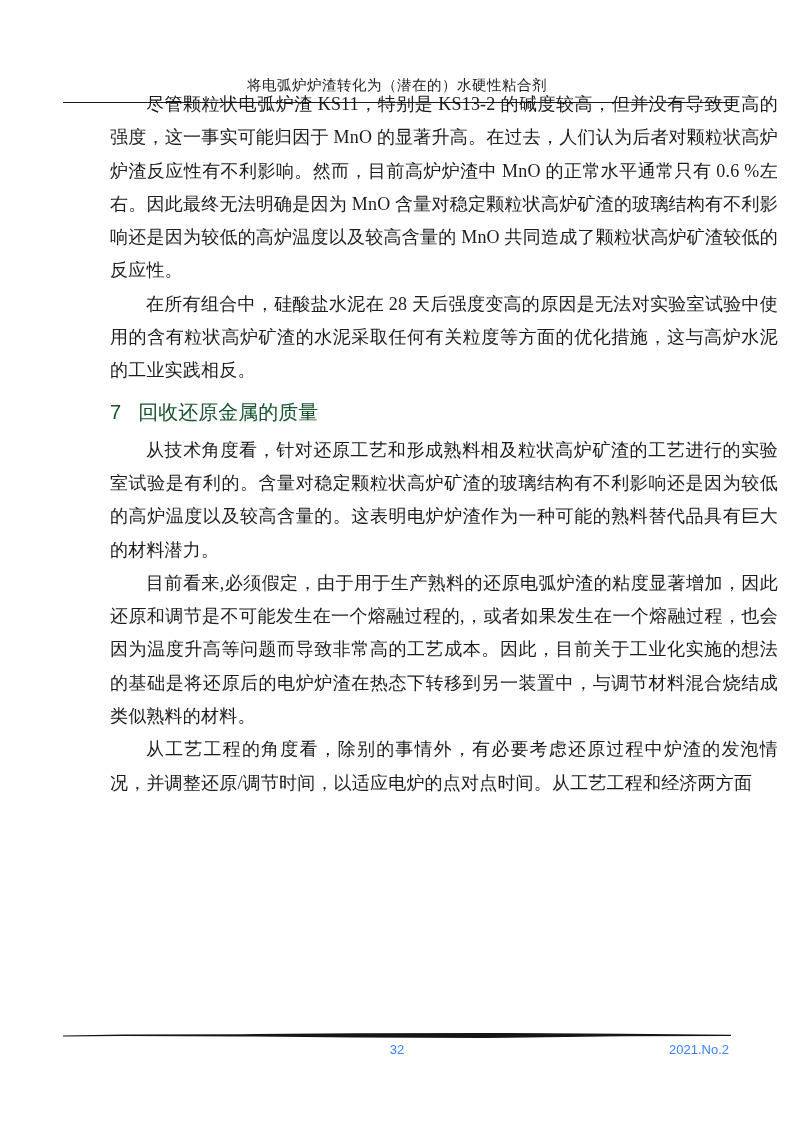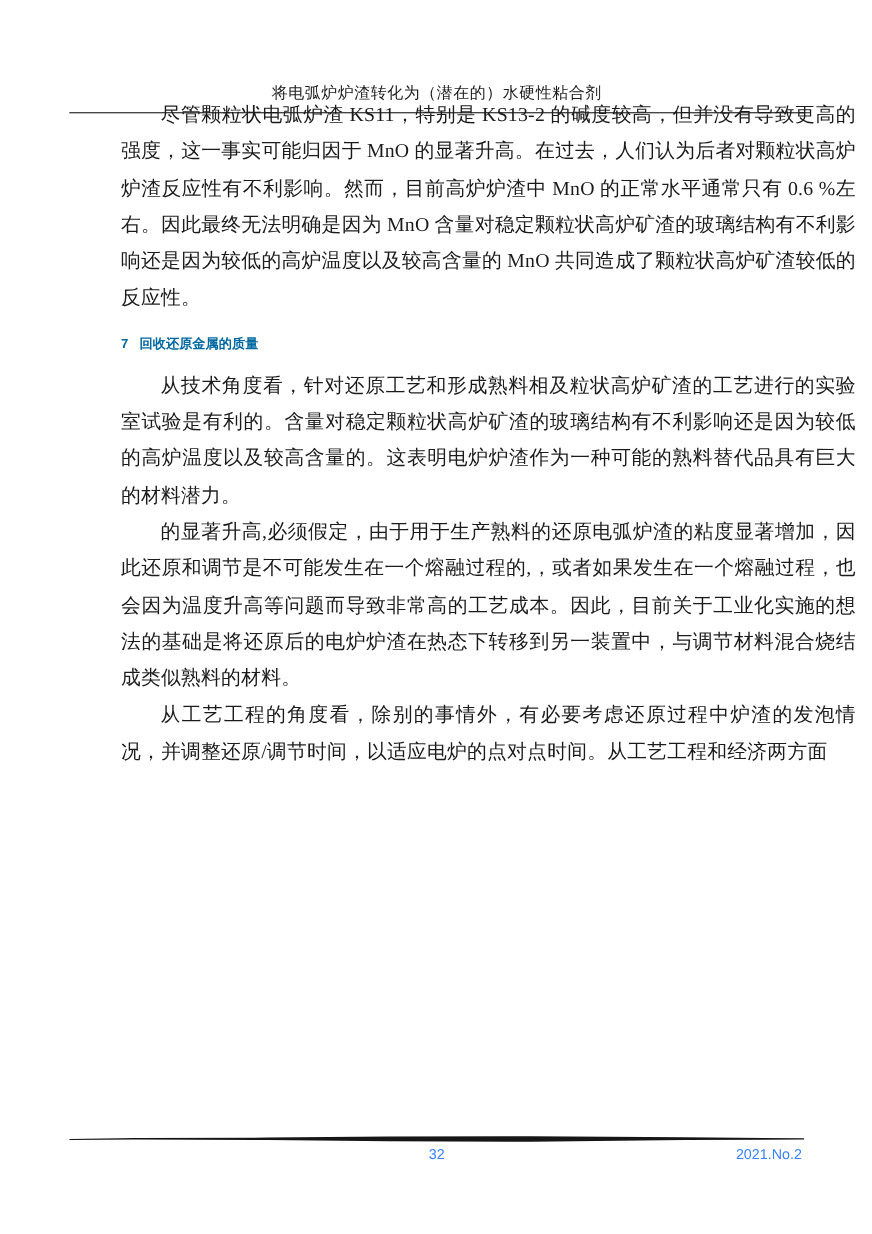--- a/index.html
+++ b/index.html
@@ -48,25 +48,25 @@
   .para {
     font-size: 18px;
     line-height: 33.3px;
     text-align: justify;
     text-justify: inter-ideograph;
     text-indent: 2em;
     letter-spacing: 0.2px;
   }
   .section-heading {
     font-family: "Liberation Sans", "DejaVu Sans", sans-serif;
-    font-weight: bold;
-    font-size: 12px;
+    font-weight: normal;
+    font-size: 20px;
     line-height: 34px;
     margin: 7px 0 5px 0;
-    color: #0369a1;
+    color: #14532d;
   }
   .heading-number {
     display: inline-block;
     margin-right: 0.85em;
   }
   .page-footer {
     position: absolute;
     left: 63px;
     bottom: 62px;
     width: 668px;
@@ -101,27 +101,28 @@
 
 <div class="page">
 
   <header class="page-header">
     <div class="header-title">将电弧炉炉渣转化为（潜在的）水硬性粘合剂</div>
     <div class="header-rule"></div>
   </header>
 
   <main class="page-body">
     <p class="para">尽管颗粒状电弧炉渣 KS11，特别是 KS13-2 的碱度较高，但并没有导致更高的强度，这一事实可能归因于 MnO 的显著升高。在过去，人们认为后者对颗粒状高炉炉渣反应性有不利影响。然而，目前高炉炉渣中 MnO 的正常水平通常只有 0.6 %左右。因此最终无法明确是因为 MnO 含量对稳定颗粒状高炉矿渣的玻璃结构有不利影响还是因为较低的高炉温度以及较高含量的 MnO 共同造成了颗粒状高炉矿渣较低的反应性。</p>
+    <p class="para">在所有组合中，硅酸盐水泥在 28 天后强度变高的原因是无法对实验室试验中使用的含有粒状高炉矿渣的水泥采取任何有关粒度等方面的优化措施，这与高炉水泥的工业实践相反。</p>
 
     <h2 class="section-heading">
       <span class="heading-number">7</span><span class="heading-text">回收还原金属的质量</span>
     </h2>
 
     <p class="para">从技术角度看，针对还原工艺和形成熟料相及粒状高炉矿渣的工艺进行的实验室试验是有利的。含量对稳定颗粒状高炉矿渣的玻璃结构有不利影响还是因为较低的高炉温度以及较高含量的。这表明电炉炉渣作为一种可能的熟料替代品具有巨大的材料潜力。</p>
-    <p class="para">的显著升高,必须假定，由于用于生产熟料的还原电弧炉渣的粘度显著增加，因此还原和调节是不可能发生在一个熔融过程的,，或者如果发生在一个熔融过程，也会因为温度升高等问题而导致非常高的工艺成本。因此，目前关于工业化实施的想法的基础是将还原后的电炉炉渣在热态下转移到另一装置中，与调节材料混合烧结成类似熟料的材料。</p>
+    <p class="para">目前看来,必须假定，由于用于生产熟料的还原电弧炉渣的粘度显著增加，因此还原和调节是不可能发生在一个熔融过程的,，或者如果发生在一个熔融过程，也会因为温度升高等问题而导致非常高的工艺成本。因此，目前关于工业化实施的想法的基础是将还原后的电炉炉渣在热态下转移到另一装置中，与调节材料混合烧结成类似熟料的材料。</p>
     <p class="para">从工艺工程的角度看，除别的事情外，有必要考虑还原过程中炉渣的发泡情况，并调整还原/调节时间，以适应电炉的点对点时间。从工艺工程和经济两方面</p>
   </main>
 
   <footer class="page-footer">
     <svg class="footer-rule" viewBox="0 0 668 7" preserveAspectRatio="none" aria-hidden="true">
       <path d="M0 3.4 L60 2.6 L180 2.2 L290 1.2 L420 0.9 L560 1.8 L668 2.8
                L668 3.9 L560 4.3 L420 6.0 L290 5.6 L180 4.4 L60 4.0 L0 4.4 Z" fill="#161616"></path>
     </svg>
     <div class="footer-row">
       <span class="footer-page-number">32</span>

